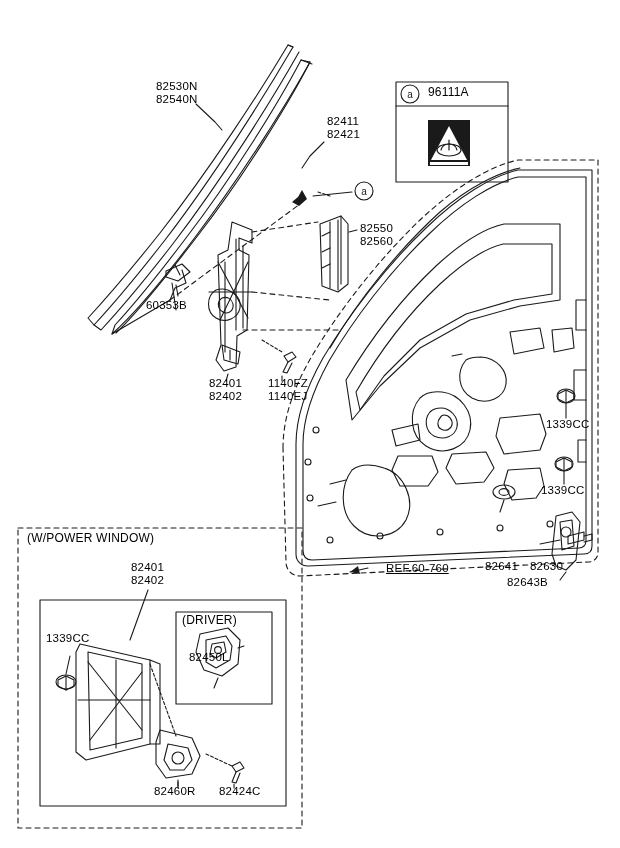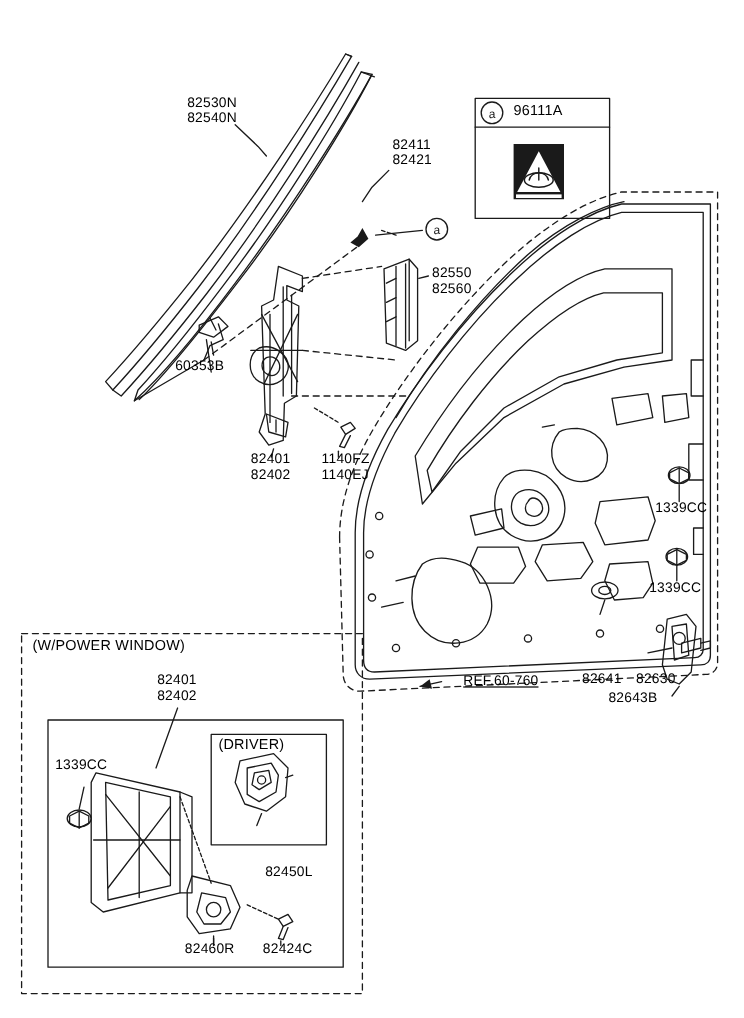--- a/index.html
+++ b/index.html
@@ -298,18 +298,18 @@
 
   <div class="lbl box-title" style="left:27px; top:532px;">(W/POWER WINDOW)</div>
 
   <div class="lbl" style="left:131px; top:561px;">82401</div>
   <div class="lbl" style="left:131px; top:574px;">82402</div>
 
   <div class="lbl" style="left:46px; top:632px;">1339CC</div>
 
   <div class="lbl box-title" style="left:182px; top:614px;">(DRIVER)</div>
 
-  <div class="lbl" style="left:189px; top:721px;margin-left:32px;">82450L</div>
+  <div class="lbl" style="left:189px; top:651px;">82450L</div>
 
   <div class="lbl" style="left:154px; top:785px;">82460R</div>
   <div class="lbl" style="left:219px; top:785px;">82424C</div>
 
 </div>
 
 </body></html>

